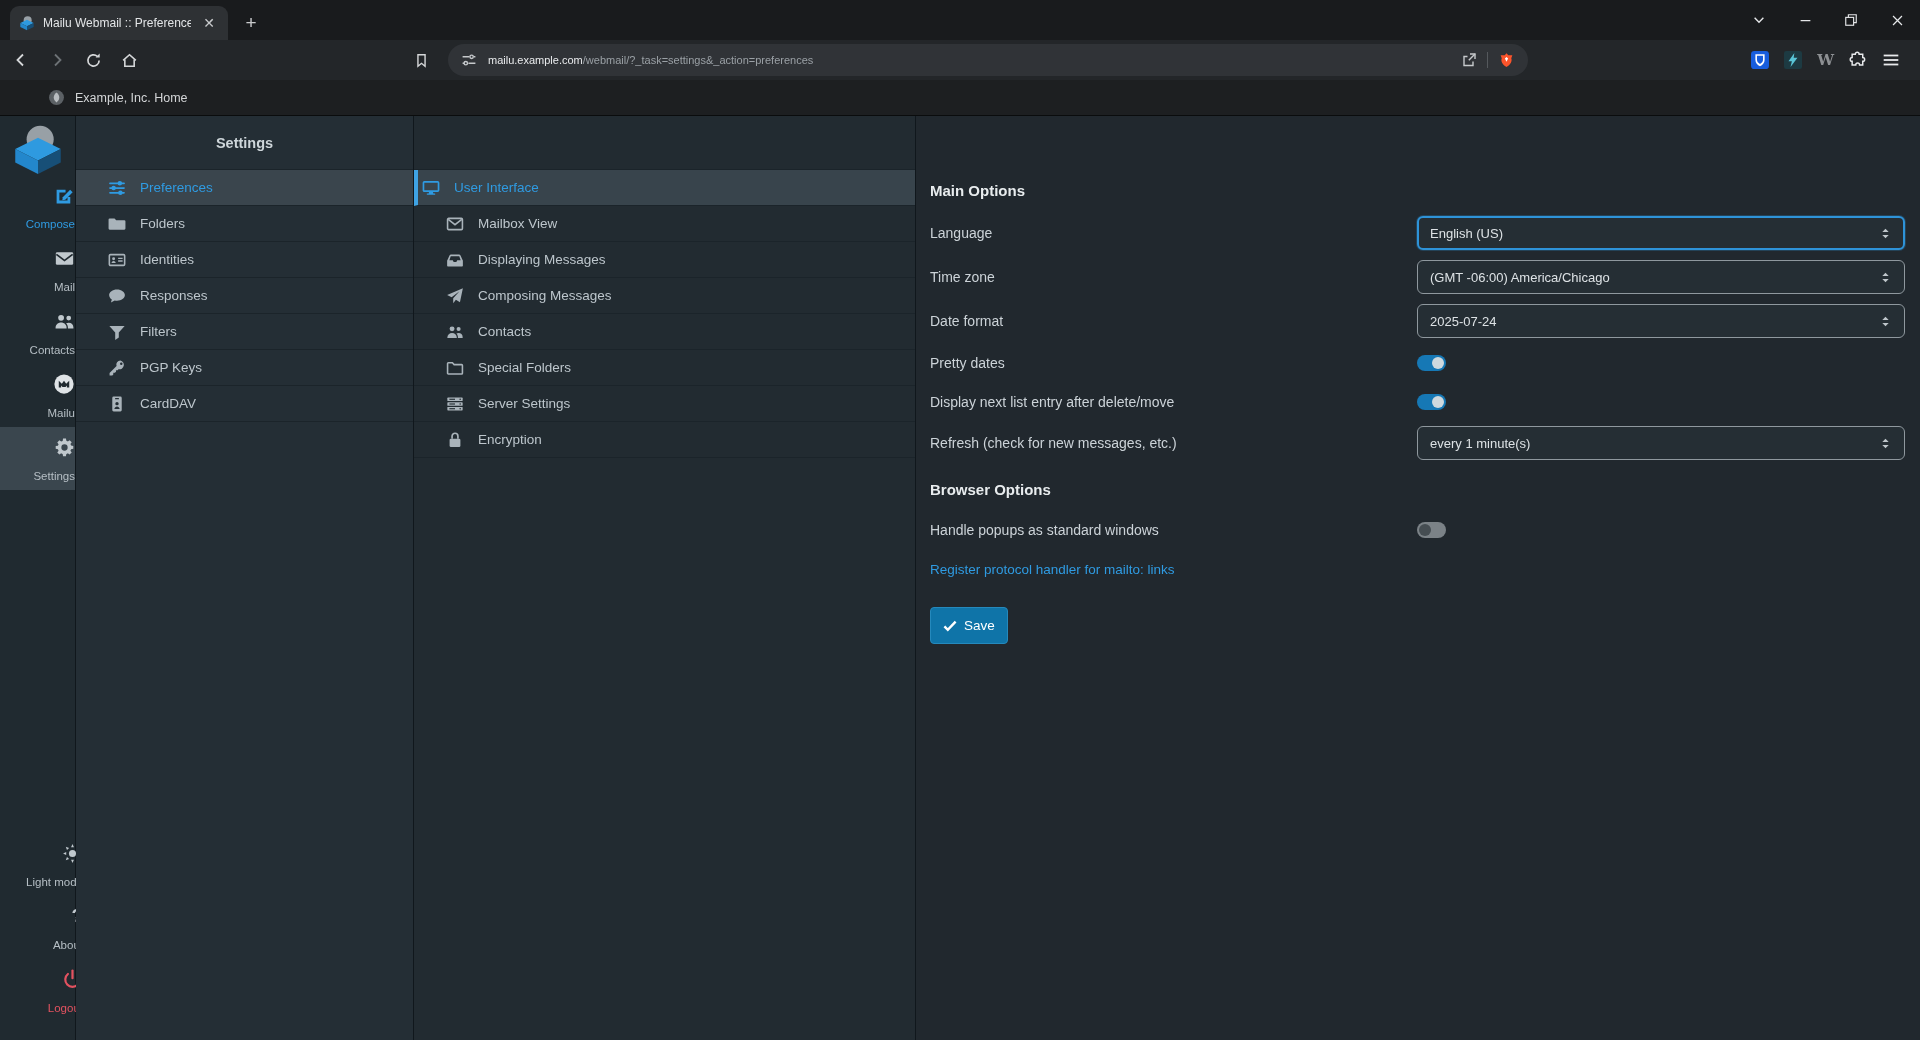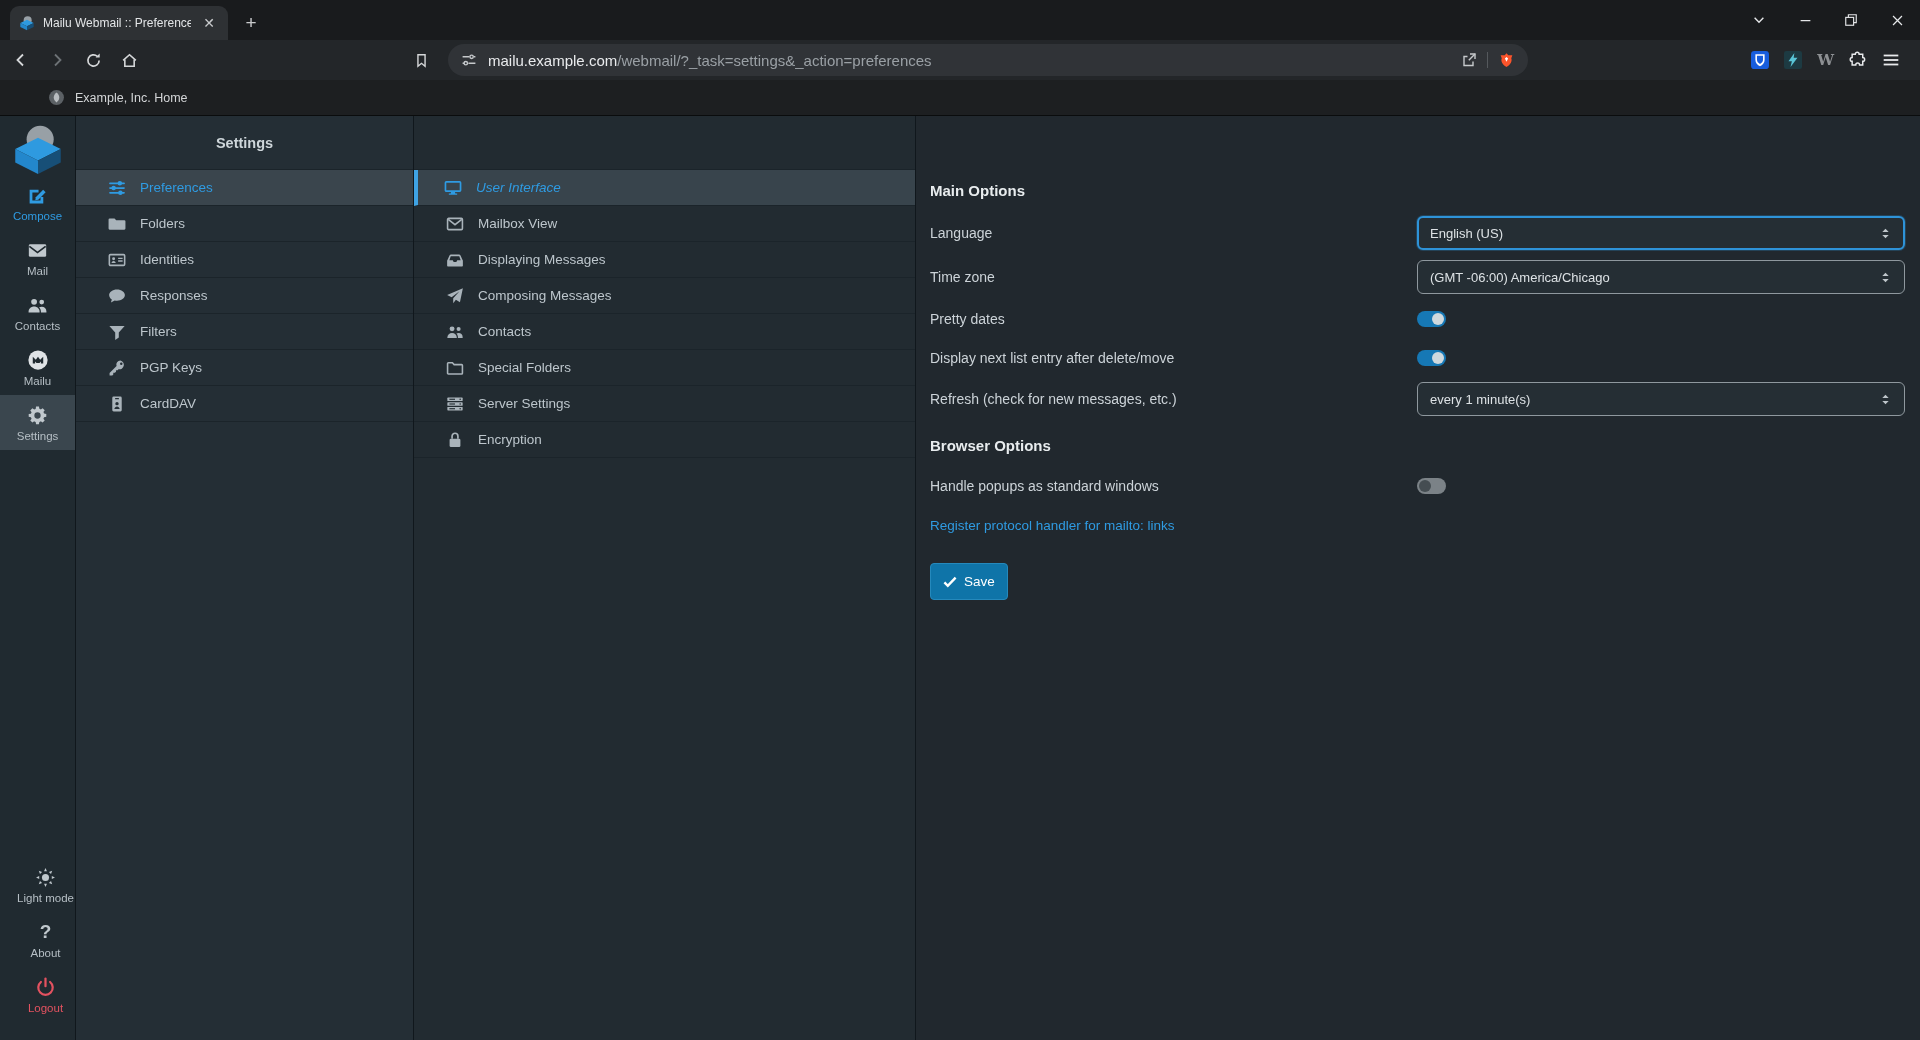--- a/index.html
+++ b/index.html
@@ -17,60 +17,60 @@
     display:flex; align-items:center; justify-content:center; border-radius:50%; }
   .win-controls { margin-left:auto; display:flex; align-items:center; height:40px; }
   .win-btn { width:46px; height:40px; display:flex; align-items:center; justify-content:center; color:#e6e8ea; }
 
   .toolbar { height:40px; background:#232629; display:flex; align-items:center; }
   .nav-btn { width:30px; height:30px; display:flex; align-items:center; justify-content:center;
     color:#d5d7d9; margin-left:6px; border-radius:50%; }
   .nav-btn.dim { color:#6d7276; }
   .bookmark-btn { margin-left:262px; }
   .url-pill { width:1080px; height:32px; margin-left:12px; background:#303337; border-radius:16px;
-    display:flex; align-items:center; padding:0 13px; font-size:15px; }
+    display:flex; align-items:center; padding:0 13px; font-size:11px; }
   .url-domain { color:#e9ebed; margin-left:11px; }
   .url-path { color:#9aa0a5; }
   .pill-right { margin-left:auto; display:flex; align-items:center; gap:10px; }
   .pill-sep { width:1px; height:16px; background:#55595d; }
   .extensions { margin-left:auto; display:flex; align-items:center; gap:15px; margin-right:8px; }
   .ext-w { font-family:"DejaVu Serif", serif; font-weight:bold; font-size:15px; color:#8d9093; }
   .menu-btn { margin-right:12px; }
 
   .bookmarksbar { height:36px; background:#1d1f21; display:flex; align-items:center;
     padding-left:48px; gap:10px; font-size:12.5px; color:#d3d5d7; border-bottom:1px solid #0a0c0d; }
 
   
   .app { display:flex; height:924px; }
 
   .rail { width:76px; background:#202a30; border-right:1px solid #10171c; display:flex;
     flex-direction:column; align-items:center; flex-shrink:0; }
   .logo { margin-top:7px; }
-  .rail-item { width:100%; padding:9px 0 8px; display:flex; flex-direction:column; align-items:center;
-    gap:4px; color:#b6bfc5; font-size:11.5px; cursor:pointer; }
+  .rail-item { width:100%; padding:9px 0 8px; display:flex; flex-direction:column; align-items:flex-end;
+    gap:12px; color:#b6bfc5; font-size:11.5px; cursor:pointer; }
   .rail-item .ric { height:22px; display:flex; align-items:center; justify-content:center; color:#c0c8cd; }
   .rail-item.blue, .rail-item.blue .ric { color:#2f9be2; }
   .rail-item.active { background:#3a464e; }
   .rail-item.red, .rail-item.red .ric { color:#e35260; }
   .rail-spacer { flex:1; }
   .rail-bottom { width:100%; padding-bottom:18px;margin-left:16px; }
 
   .col1 { width:338px; background:#242e35; border-right:1px solid #10171c; flex-shrink:0; }
   .col-header { height:54px; line-height:54px; text-align:center; font-weight:bold; font-size:14.5px;
     color:#ced6da; border-bottom:1px solid #1b242a; }
   .nav-list { list-style:none; }
   .nav-list li { height:36px; display:flex; align-items:center; padding-left:31px; gap:13px;
     font-size:13.5px; color:#bdc6cc; border-bottom:1px solid #1b242a; cursor:pointer; }
   .nav-list .ico { width:20px; display:flex; justify-content:center; color:#a9b3ba; flex-shrink:0; }
   .col1 li.active { background:#3a454d; color:#2f9be2; }
   .col1 li.active .ico { color:#2f9be2; }
 
   .col2 { width:502px; background:#222b31; border-right:1px solid #10171c; flex-shrink:0; }
   .col2-spacer { height:54px; border-bottom:1px solid #1b242a; }
-  .col2 li.active { background:#38444c; border-left:4px solid #3fa3e4; padding-left:25px; color:#2f9be2;font-style:italic; }
+  .col2 li.active { background:#38444c; border-left:4px solid #3fa3e4; padding-left:3px; color:#2f9be2; }
   .col2 li.active .ico { color:#2f9be2; }
 
   .main { flex:1; background:#21282e; padding:66px 15px 0 14px; }
   .form-heading { font-size:15px; font-weight:bold; color:#e8ecee; margin-bottom:12px; }
   .form-heading.second { margin-top:16px; }
   .frow { display:flex; align-items:center; min-height:44px; }
   .frow.toggle-row { min-height:39px; }
   .frow > label { flex:1; font-size:14px; color:#ccd3d8; }
   .control { width:488px; display:flex; align-items:center; }
   .select { width:100%; height:34px; background:#252e34; border:1px solid #8f989e; border-radius:6px;
@@ -507,20 +507,34 @@
             <svg width="13" height="13" viewBox="0 0 14 14" fill="currentColor">
                 <path d="M3.6 5.4L7 1.8l3.4 3.6z"></path>
                 <path d="M3.6 8.6L7 12.2l3.4-3.6z"></path>
               </svg>
           </span>
         </div>
       </div>
     </div>
 
 
+    <div class="frow">
+      <label>Date format</label>
+      <div class="control">
+        <div class="select">
+          <span>2025-07-24</span>
+          <span class="sel-arrows">
+            <svg width="13" height="13" viewBox="0 0 14 14" fill="currentColor">
+                <path d="M3.6 5.4L7 1.8l3.4 3.6z"></path>
+                <path d="M3.6 8.6L7 12.2l3.4-3.6z"></path>
+              </svg>
+          </span>
+        </div>
+      </div>
+    </div>
 
     <div class="frow toggle-row">
       <label>Pretty dates</label>
       <div class="control">
           <span class="toggle on"></span>
         </div>
     </div>
 
     <div class="frow toggle-row">
       <label>Display next list entry after delete/move</label>

